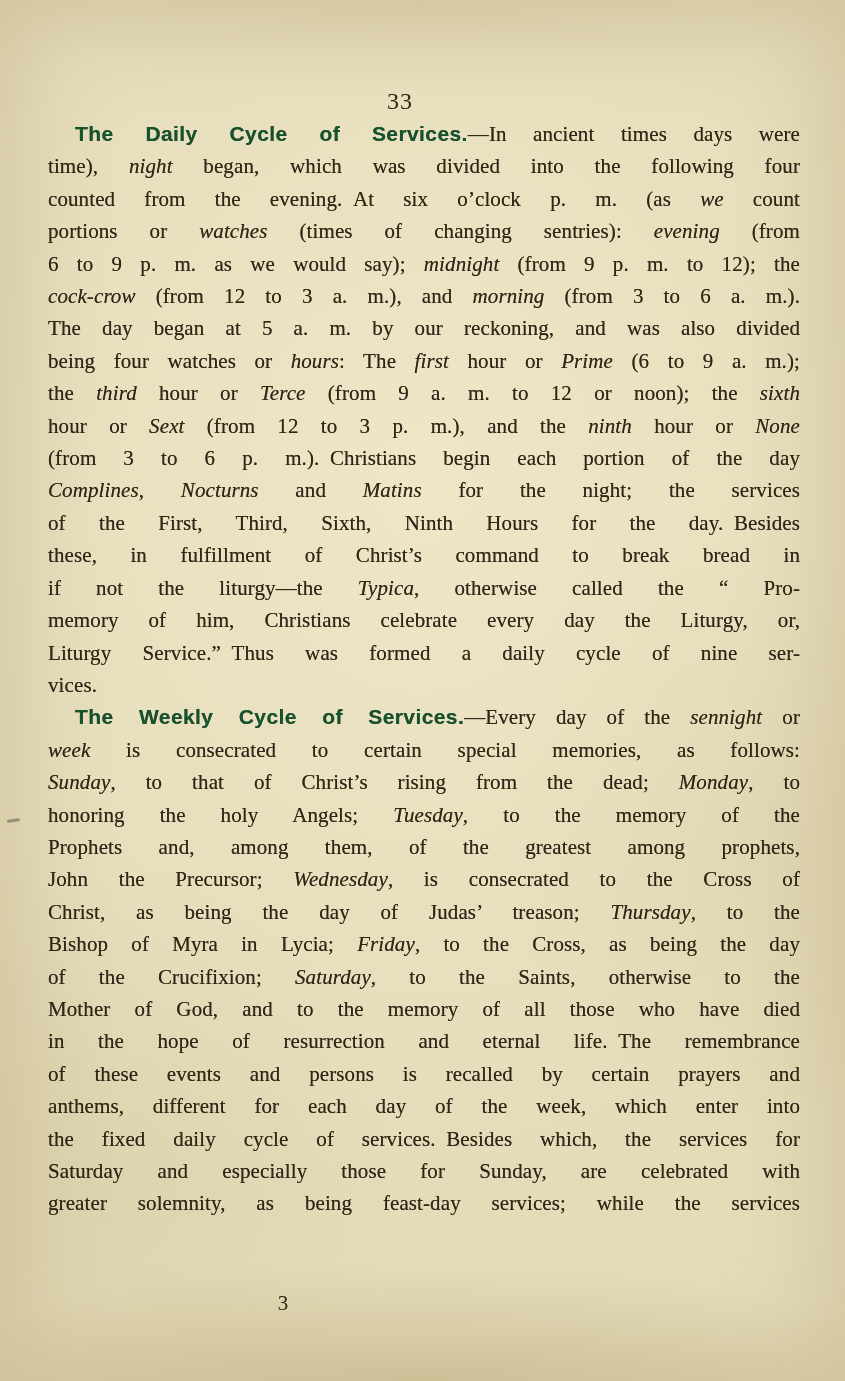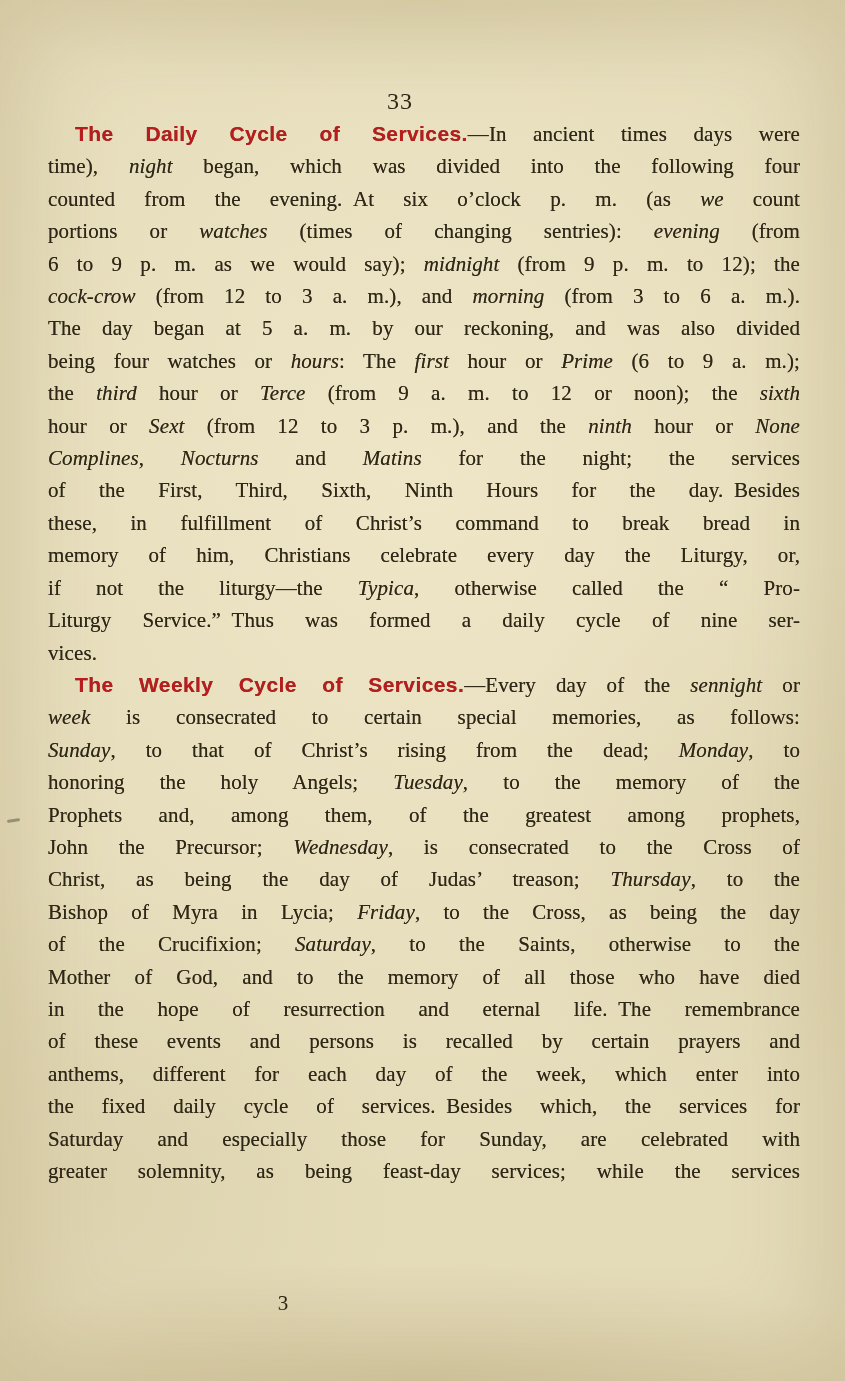--- a/index.html
+++ b/index.html
@@ -58,21 +58,21 @@
     text-align-last: justify;
   }
   .line.ind { padding-left: 27px; }
   .it { font-style: italic; }
   .hd {
     font-family: "Liberation Sans", sans-serif;
     font-weight: 700;
     font-size: 21px;
     letter-spacing: 0.4px;
     word-spacing: 6px;
-    color: #b91c1c;
+    color: #14532d;
   }
   .signature {
     position: absolute;
     top: 1291px;
     left: 247px;
     width: 72px;
     text-align: center;
     font-size: 21px;
     z-index: 2;
   }
@@ -101,25 +101,26 @@
       <div class="line j ind"><span class="hd">The Daily Cycle of Services.</span><span>—In ancient times days were</span></div>
       <div class="line j"><span>time), </span><span class="it">night</span><span> began, which was divided into the following four</span></div>
       <div class="line j"><span>counted from the evening. At six o’clock p. m. (as </span><span class="it">we</span><span> count</span></div>
       <div class="line j"><span>portions or </span><span class="it">watches</span><span> (times of changing sentries): </span><span class="it">evening</span><span> (from</span></div>
       <div class="line j"><span>6 to 9 p. m. as we would say); </span><span class="it">midnight</span><span> (from 9 p. m. to 12); the</span></div>
       <div class="line j"><span class="it">cock-crow</span><span> (from 12 to 3 a. m.), and </span><span class="it">morning</span><span> (from 3 to 6 a. m.).</span></div>
       <div class="line j"><span>The day began at 5 a. m. by our reckoning, and was also divided</span></div>
       <div class="line j"><span>being four watches or </span><span class="it">hours</span><span>: The </span><span class="it">first</span><span> hour or </span><span class="it">Prime</span><span> (6 to 9 a. m.);</span></div>
       <div class="line j"><span>the </span><span class="it">third</span><span> hour or </span><span class="it">Terce</span><span> (from 9 a. m. to 12 or noon); the </span><span class="it">sixth</span></div>
       <div class="line j"><span>hour or </span><span class="it">Sext</span><span> (from 12 to 3 p. m.), and the </span><span class="it">ninth</span><span> hour or </span><span class="it">None</span></div>
+      <div class="line j"><span>(from 3 to 6 p. m.). Christians begin each portion of the day</span></div>
       <div class="line j"><span class="it">Complines</span><span>, </span><span class="it">Nocturns</span><span> and </span><span class="it">Matins</span><span> for the night; the services</span></div>
       <div class="line j"><span>of the First, Third, Sixth, Ninth Hours for the day. Besides</span></div>
       <div class="line j"><span>these, in fulfillment of Christ’s command to break bread in</span></div>
+      <div class="line j"><span>if not the liturgy—the </span><span class="it">Typica</span><span>, otherwise called the “ Pro-</span></div>
       <div class="line j"><span>memory of him, Christians celebrate every day the Liturgy, or,</span></div>
-      <div class="line j"><span>if not the liturgy—the </span><span class="it">Typica</span><span>, otherwise called the “ Pro-</span></div>
       <div class="line j"><span>Liturgy Service.” Thus was formed a daily cycle of nine ser-</span></div>
       <div class="line"><span>vices.</span></div>
     </div>
   <div class="para">
       <div class="line j ind"><span class="hd">The Weekly Cycle of Services.</span><span>—Every day of the </span><span class="it">sennight</span><span> or</span></div>
       <div class="line j"><span class="it">week</span><span> is consecrated to certain special memories, as follows:</span></div>
       <div class="line j"><span class="it">Sunday</span><span>, to that of Christ’s rising from the dead; </span><span class="it">Monday</span><span>, to</span></div>
       <div class="line j"><span>honoring the holy Angels; </span><span class="it">Tuesday</span><span>, to the memory of the</span></div>
       <div class="line j"><span>Prophets and, among them, of the greatest among prophets,</span></div>
       <div class="line j"><span>John the Precursor; </span><span class="it">Wednesday</span><span>, is consecrated to the Cross of</span></div>

